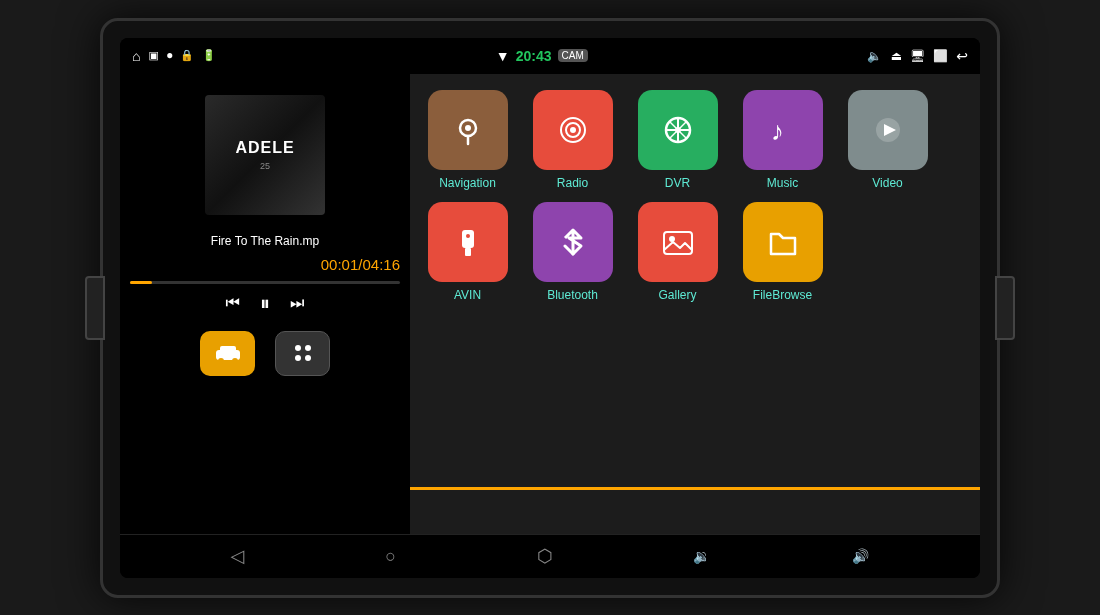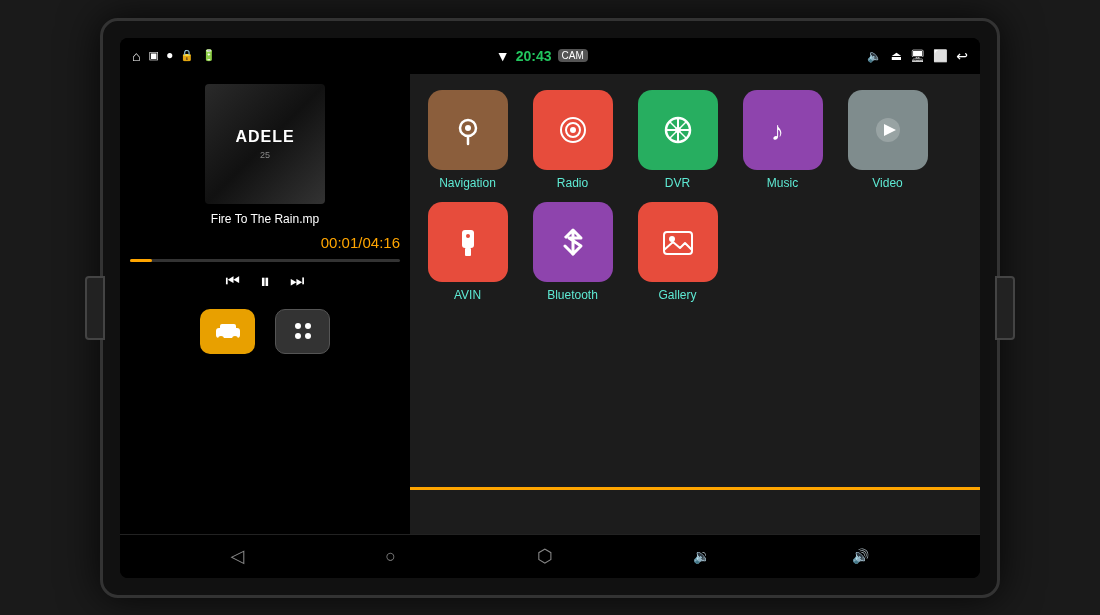--- a/index.html
+++ b/index.html
@@ -131,21 +131,21 @@
       flex-direction: column;
       padding: 10px;
       gap: 8px;
       flex-shrink: 0;
     }
 
     .album-art {
       width: 120px;
       height: 120px;
       background: #222;
-      margin: 0 auto;
+      margin: 11px auto;
       border-radius: 4px;
       display: flex;
       flex-direction: column;
       align-items: center;
       justify-content: center;
       overflow: hidden;
     }
 
     .album-art-inner {
       width: 100%;
@@ -482,20 +482,28 @@
             <div class="app-icon icon-gallery">
               <svg width="40" height="40" viewBox="0 0 40 40">
                 <rect x="6" y="10" width="28" height="22" rx="3" fill="none" stroke="#fff" stroke-width="2"></rect>
                 <circle cx="14" cy="17" r="3" fill="#fff"></circle>
                 <path d="M6 28 L15 20 L22 26 L27 21 L34 28" fill="none" stroke="#fff" stroke-width="2" stroke-linejoin="round"></path>
               </svg>
             </div>
             <span class="app-label">Gallery</span>
           </div>
 
+          <div class="app-item">
+            <div class="app-icon icon-filebrowse">
+              <svg width="40" height="40" viewBox="0 0 40 40">
+                <path d="M8 12 L8 32 L32 32 L32 16 L20 16 L16 12 Z" fill="none" stroke="#fff" stroke-width="2.5" stroke-linejoin="round"></path>
+              </svg>
+            </div>
+            <span class="app-label">FileBrowse</span>
+          </div>
 
 
         </div>
 
       </div>
     </div>
 
     <div style="position:relative;">
       <div class="bottom-bar-indicator"></div>
     </div>

